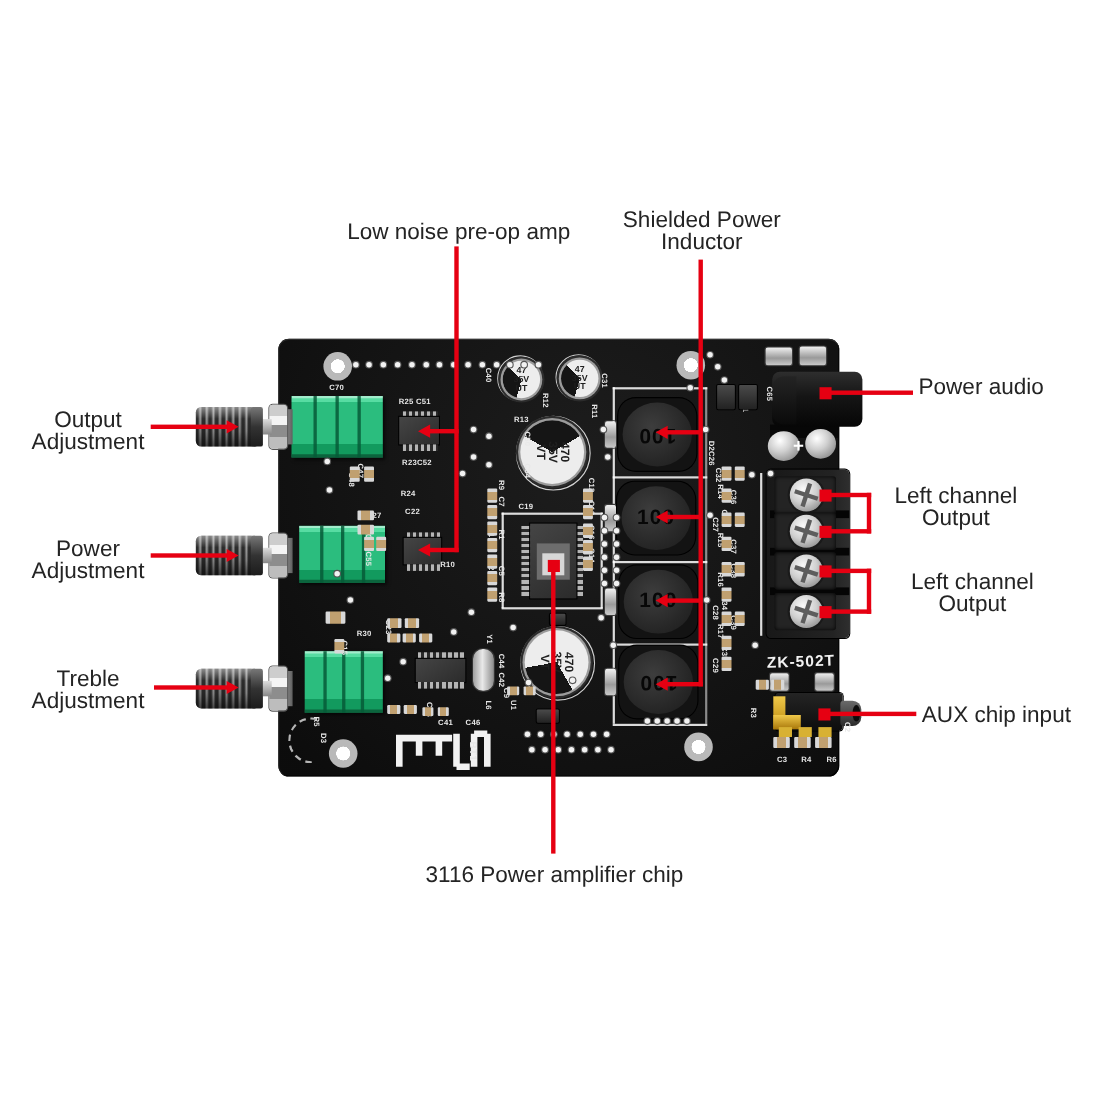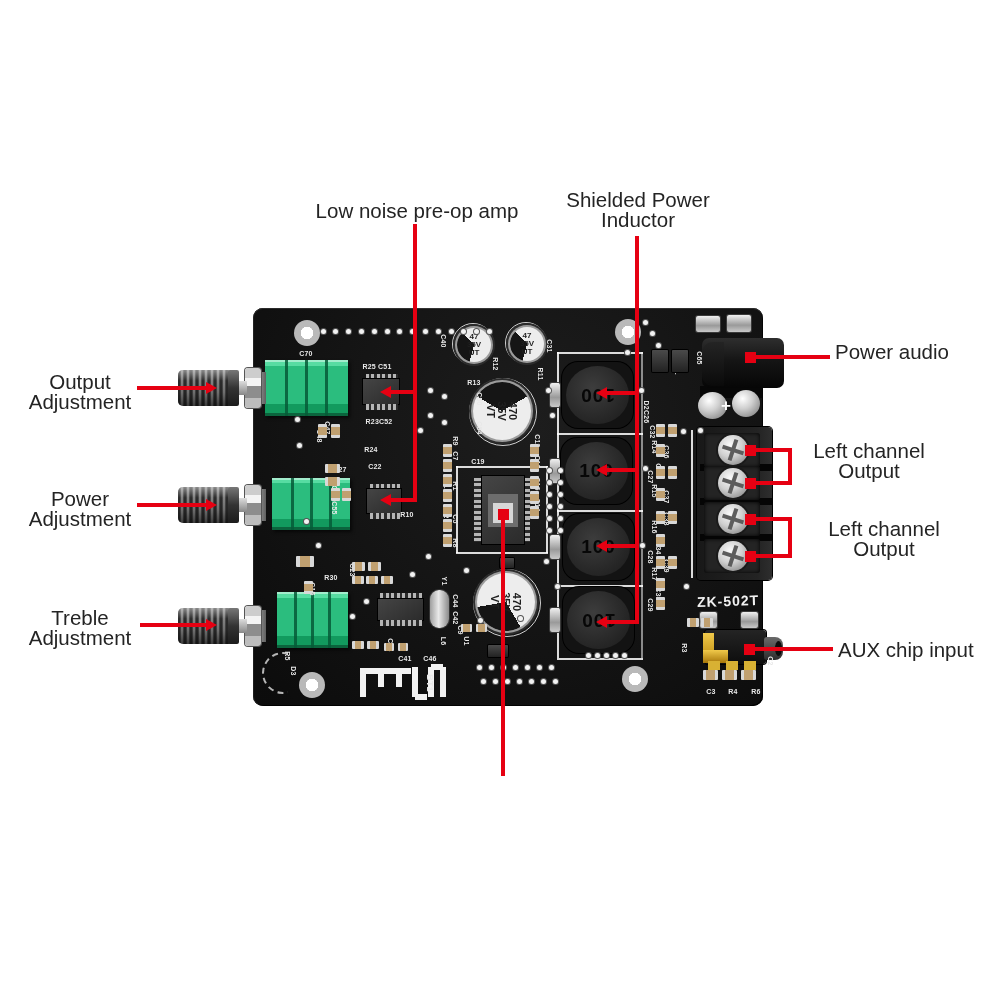--- a/index.html
+++ b/index.html
@@ -500,14 +500,15 @@
   <div class="rline" style="left:754px;top:554px;width:38px;height:4px;"></div>
   <div class="rline" style="left:788px;top:517px;width:4px;height:41px;"></div>
   <div class="callout c-center" style="left:799px;top:519px;width:170px;"><span>Left channel</span><br><span>Output</span></div>
 
   <div class="rdot" style="left:744px;top:644px;"></div>
   <div class="rline" style="left:753px;top:647px;width:80px;height:4px;"></div>
   <div class="callout" style="left:838px;top:640px;"><span>AUX chip input</span></div>
 
   <div class="rdot" style="left:498px;top:509px;"></div>
   <div class="rline" style="left:501px;top:519px;width:4px;height:257px;"></div>
+  <div class="callout c-center" style="left:354px;top:786px;width:300px;"><span>3116 Power amplifier chip</span></div>
 
 </div>
 
 </body></html>

